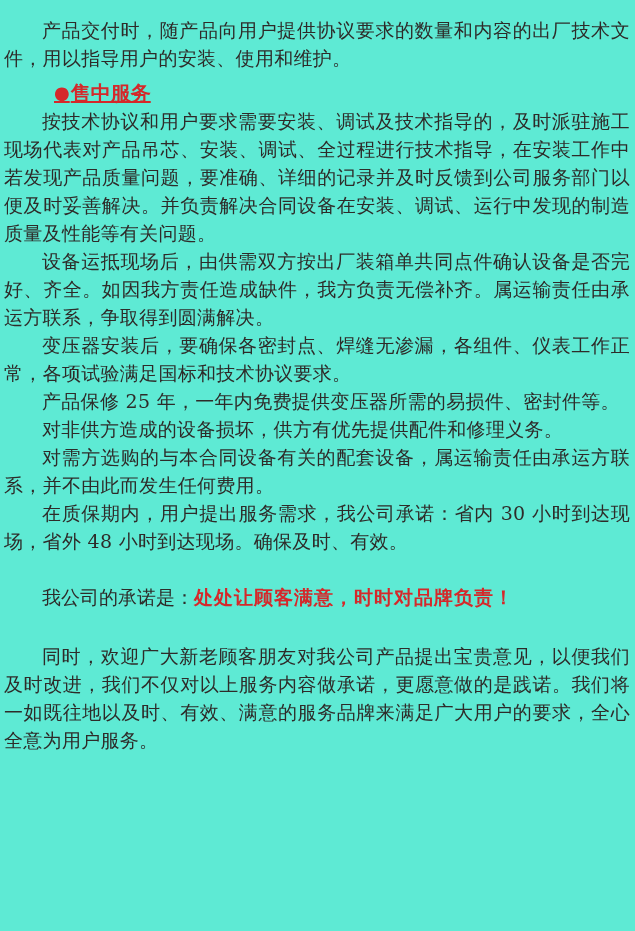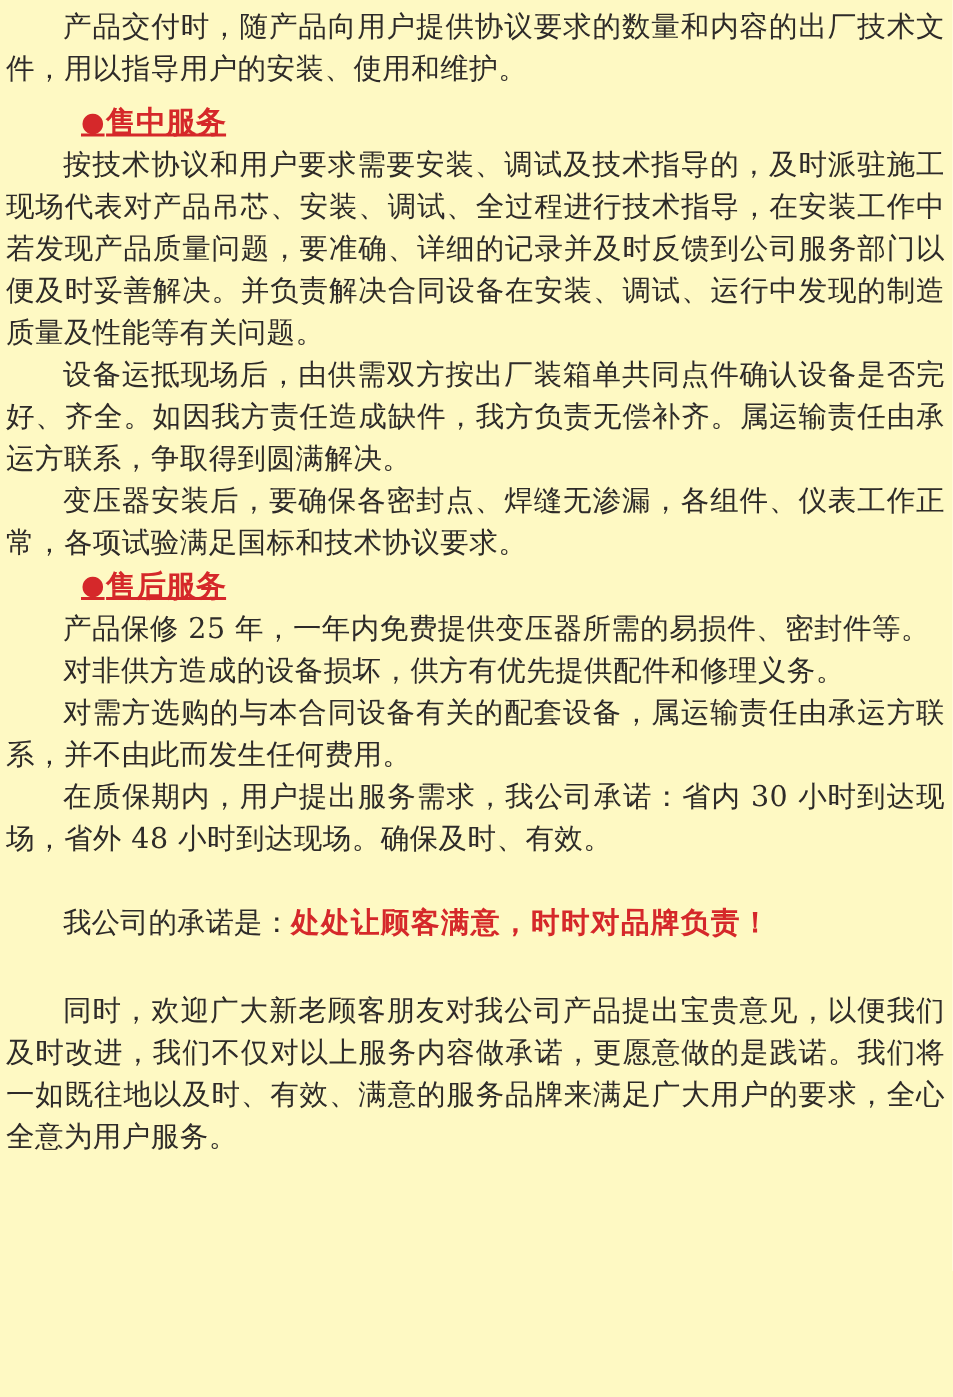--- a/index.html
+++ b/index.html
@@ -11,22 +11,22 @@
     width: 635px;
     height: 931px;
     overflow: hidden;
     font-family: "DejaVu Serif", serif;
     color: #2e2b29;
   }
   .page {
     box-sizing: border-box;
     width: 635px;
     height: 931px;
-    padding: 4px 5px 0 4px;
-    background: #fef9c3;
+    padding: 16px 5px 0 4px;
+    background: #5eead4;
   }
   .para {
     font-size: 19px;
     line-height: 28px;
     text-align: justify;
     text-justify: inter-ideograph;
     text-indent: 2em;
     margin: 0;
     letter-spacing: 0.3px;
   }
@@ -74,23 +74,20 @@
     <span class="bullet">●</span><span>售中服务</span>
   </div>
 
   <p class="para">按技术协议和用户要求需要安装、调试及技术指导的，及时派驻施工现场代表对产品吊芯、安装、调试、全过程进行技术指导，在安装工作中若发现产品质量问题，要准确、详细的记录并及时反馈到公司服务部门以便及时妥善解决。并负责解决合同设备在安装、调试、运行中发现的制造质量及性能等有关问题。</p>
 
   <p class="para">设备运抵现场后，由供需双方按出厂装箱单共同点件确认设备是否完好、齐全。如因我方责任造成缺件，我方负责无偿补齐。属运输责任由承运方联系，争取得到圆满解决。</p>
 
   <p class="para">变压器安装后，要确保各密封点、焊缝无渗漏，各组件、仪表工作正常，各项试验满足国标和技术协议要求。</p>
 
 
-  <div class="section-heading">
-    <span class="bullet">●</span><span>售后服务</span>
-  </div>
 
   <p class="para">产品保修 25 年，一年内免费提供变压器所需的易损件、密封件等。</p>
 
   <p class="para">对非供方造成的设备损坏，供方有优先提供配件和修理义务。</p>
 
   <p class="para">对需方选购的与本合同设备有关的配套设备，属运输责任由承运方联系，并不由此而发生任何费用。</p>
 
   <p class="para">在质保期内，用户提出服务需求，我公司承诺：省内 30 小时到达现场，省外 48 小时到达现场。确保及时、有效。</p>
 
   <p class="promise-line"><span>我公司的承诺是：</span><span class="slogan">处处让顾客满意，时时对品牌负责！</span></p>

